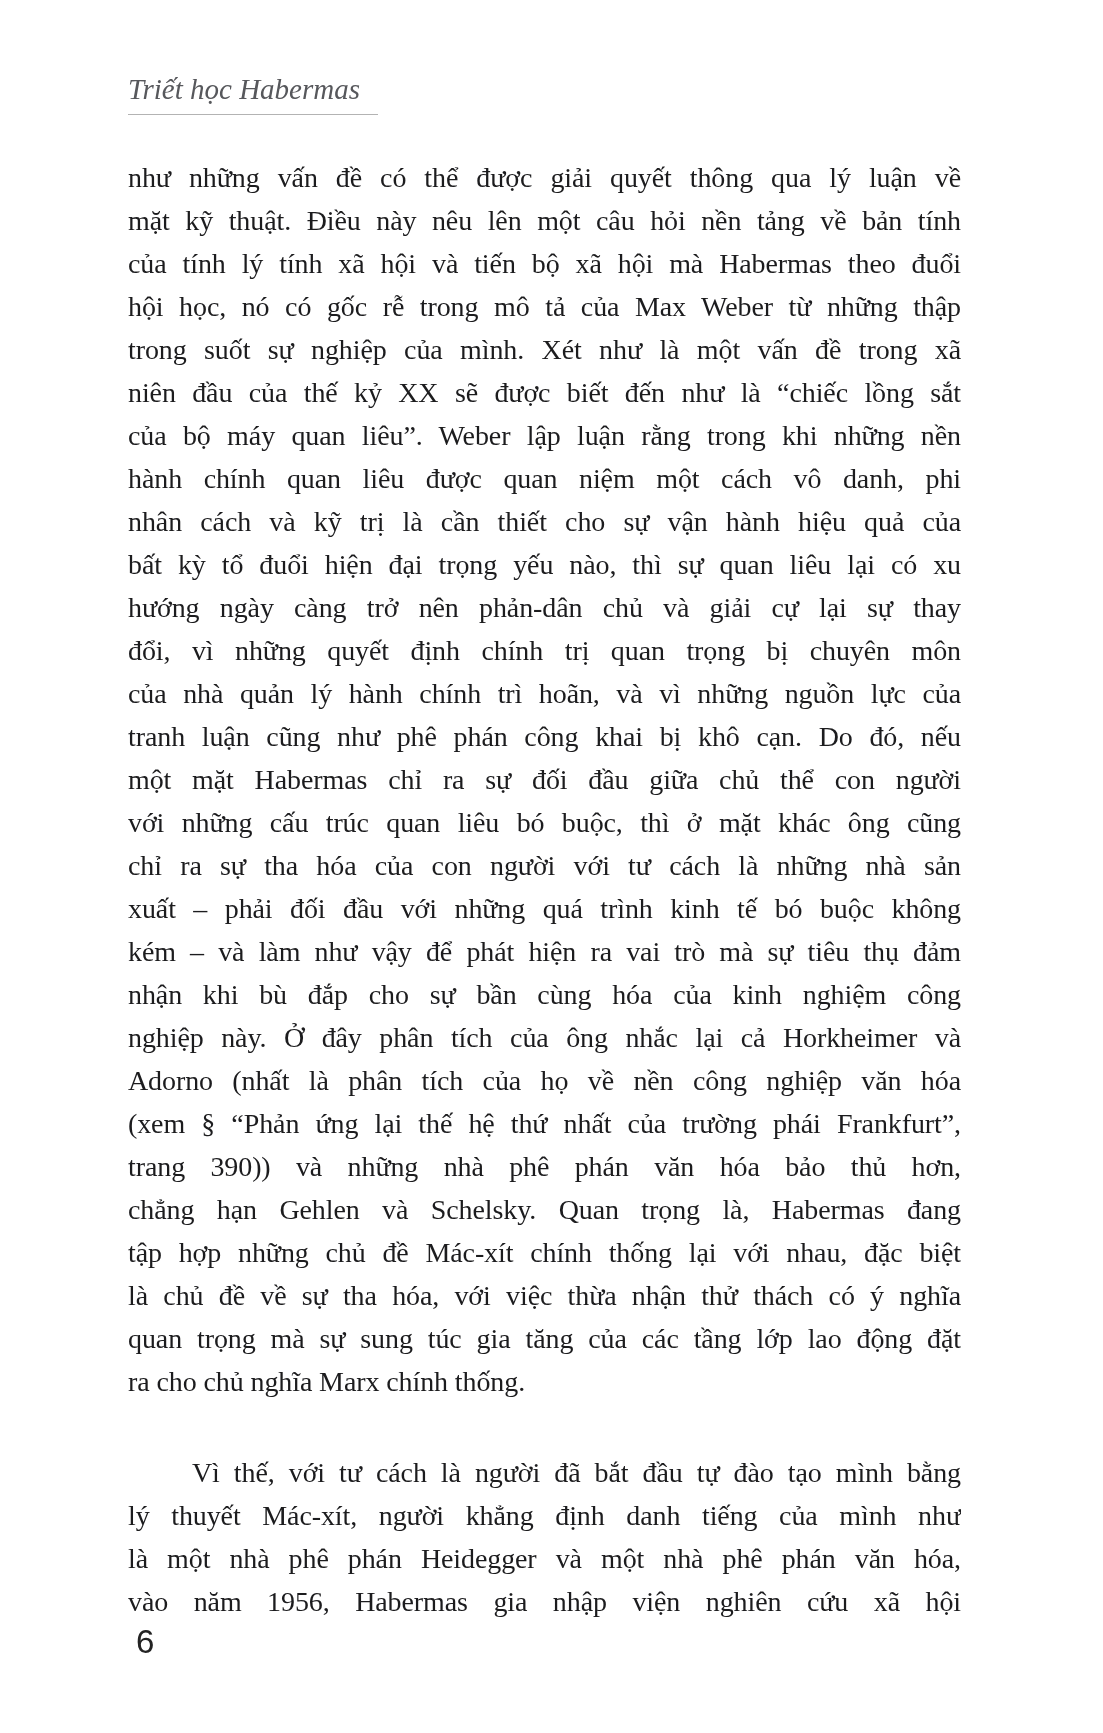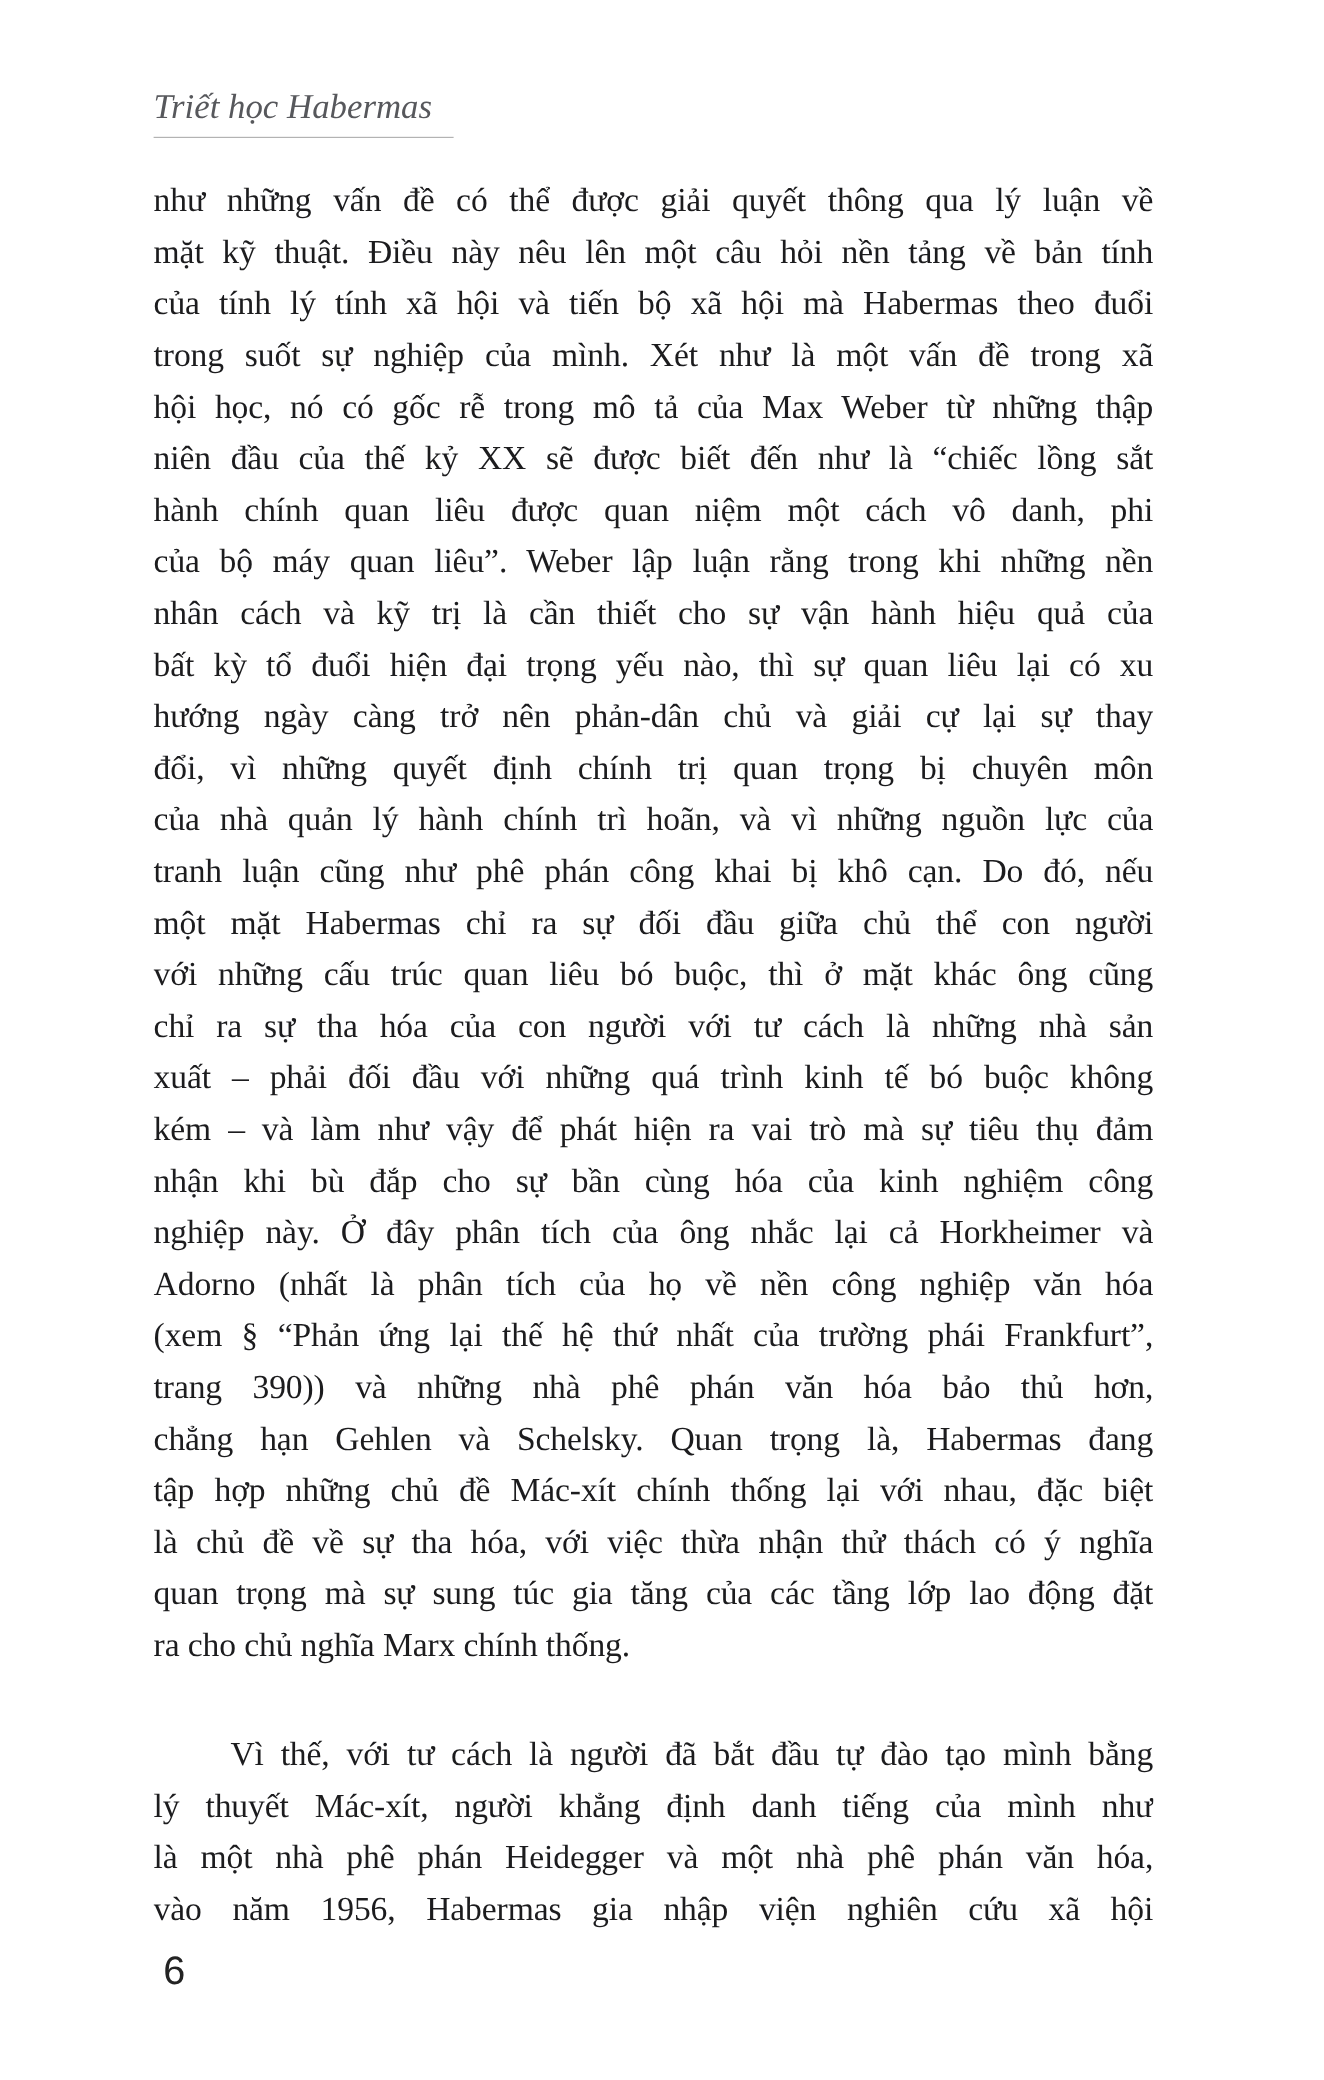--- a/index.html
+++ b/index.html
@@ -33,21 +33,21 @@
     font-size:29px;
     line-height:1.1;
     color:var(--header-text);
     border-bottom:1px solid var(--header-rule);
     padding-bottom:8px;
     white-space:nowrap;
   }
   .page-body{
     position:absolute;
     left:128px;
-    top:146px;
+    top:156px;
     width:833px;
     font-size:28px;
     color:var(--body-text);
     letter-spacing:-0.1px;
   }
   .para + .para{margin-top:16px;}
   .line{
     height:43px;
     line-height:43px;
     overflow:hidden;
@@ -79,25 +79,25 @@
 
   <header class="running-header">
     <span class="header-title">Triết học Habermas</span>
   </header>
 
   <main class="page-body">
       <div class="para">
         <div class="line">như những vấn đề có thể được giải quyết thông qua lý luận về</div>
         <div class="line">mặt kỹ thuật. Điều này nêu lên một câu hỏi nền tảng về bản tính</div>
         <div class="line">của tính lý tính xã hội và tiến bộ xã hội mà Habermas theo đuổi</div>
+        <div class="line">hội học, nó có gốc rễ trong mô tả của Max Weber từ những thập</div>
         <div class="line">trong suốt sự nghiệp của mình. Xét như là một vấn đề trong xã</div>
-        <div class="line">hội học, nó có gốc rễ trong mô tả của Max Weber từ những thập</div>
         <div class="line">niên đầu của thế kỷ XX sẽ được biết đến như là “chiếc lồng sắt</div>
+        <div class="line">của bộ máy quan liêu”. Weber lập luận rằng trong khi những nền</div>
         <div class="line">hành chính quan liêu được quan niệm một cách vô danh, phi</div>
-        <div class="line">của bộ máy quan liêu”. Weber lập luận rằng trong khi những nền</div>
         <div class="line">nhân cách và kỹ trị là cần thiết cho sự vận hành hiệu quả của</div>
         <div class="line">bất kỳ tổ đuổi hiện đại trọng yếu nào, thì sự quan liêu lại có xu</div>
         <div class="line">hướng ngày càng trở nên phản-dân chủ và giải cự lại sự thay</div>
         <div class="line">đổi, vì những quyết định chính trị quan trọng bị chuyên môn</div>
         <div class="line">của nhà quản lý hành chính trì hoãn, và vì những nguồn lực của</div>
         <div class="line">tranh luận cũng như phê phán công khai bị khô cạn. Do đó, nếu</div>
         <div class="line">một mặt Habermas chỉ ra sự đối đầu giữa chủ thể con người</div>
         <div class="line">với những cấu trúc quan liêu bó buộc, thì ở mặt khác ông cũng</div>
         <div class="line">chỉ ra sự tha hóa của con người với tư cách là những nhà sản</div>
         <div class="line">xuất – phải đối đầu với những quá trình kinh tế bó buộc không</div>

